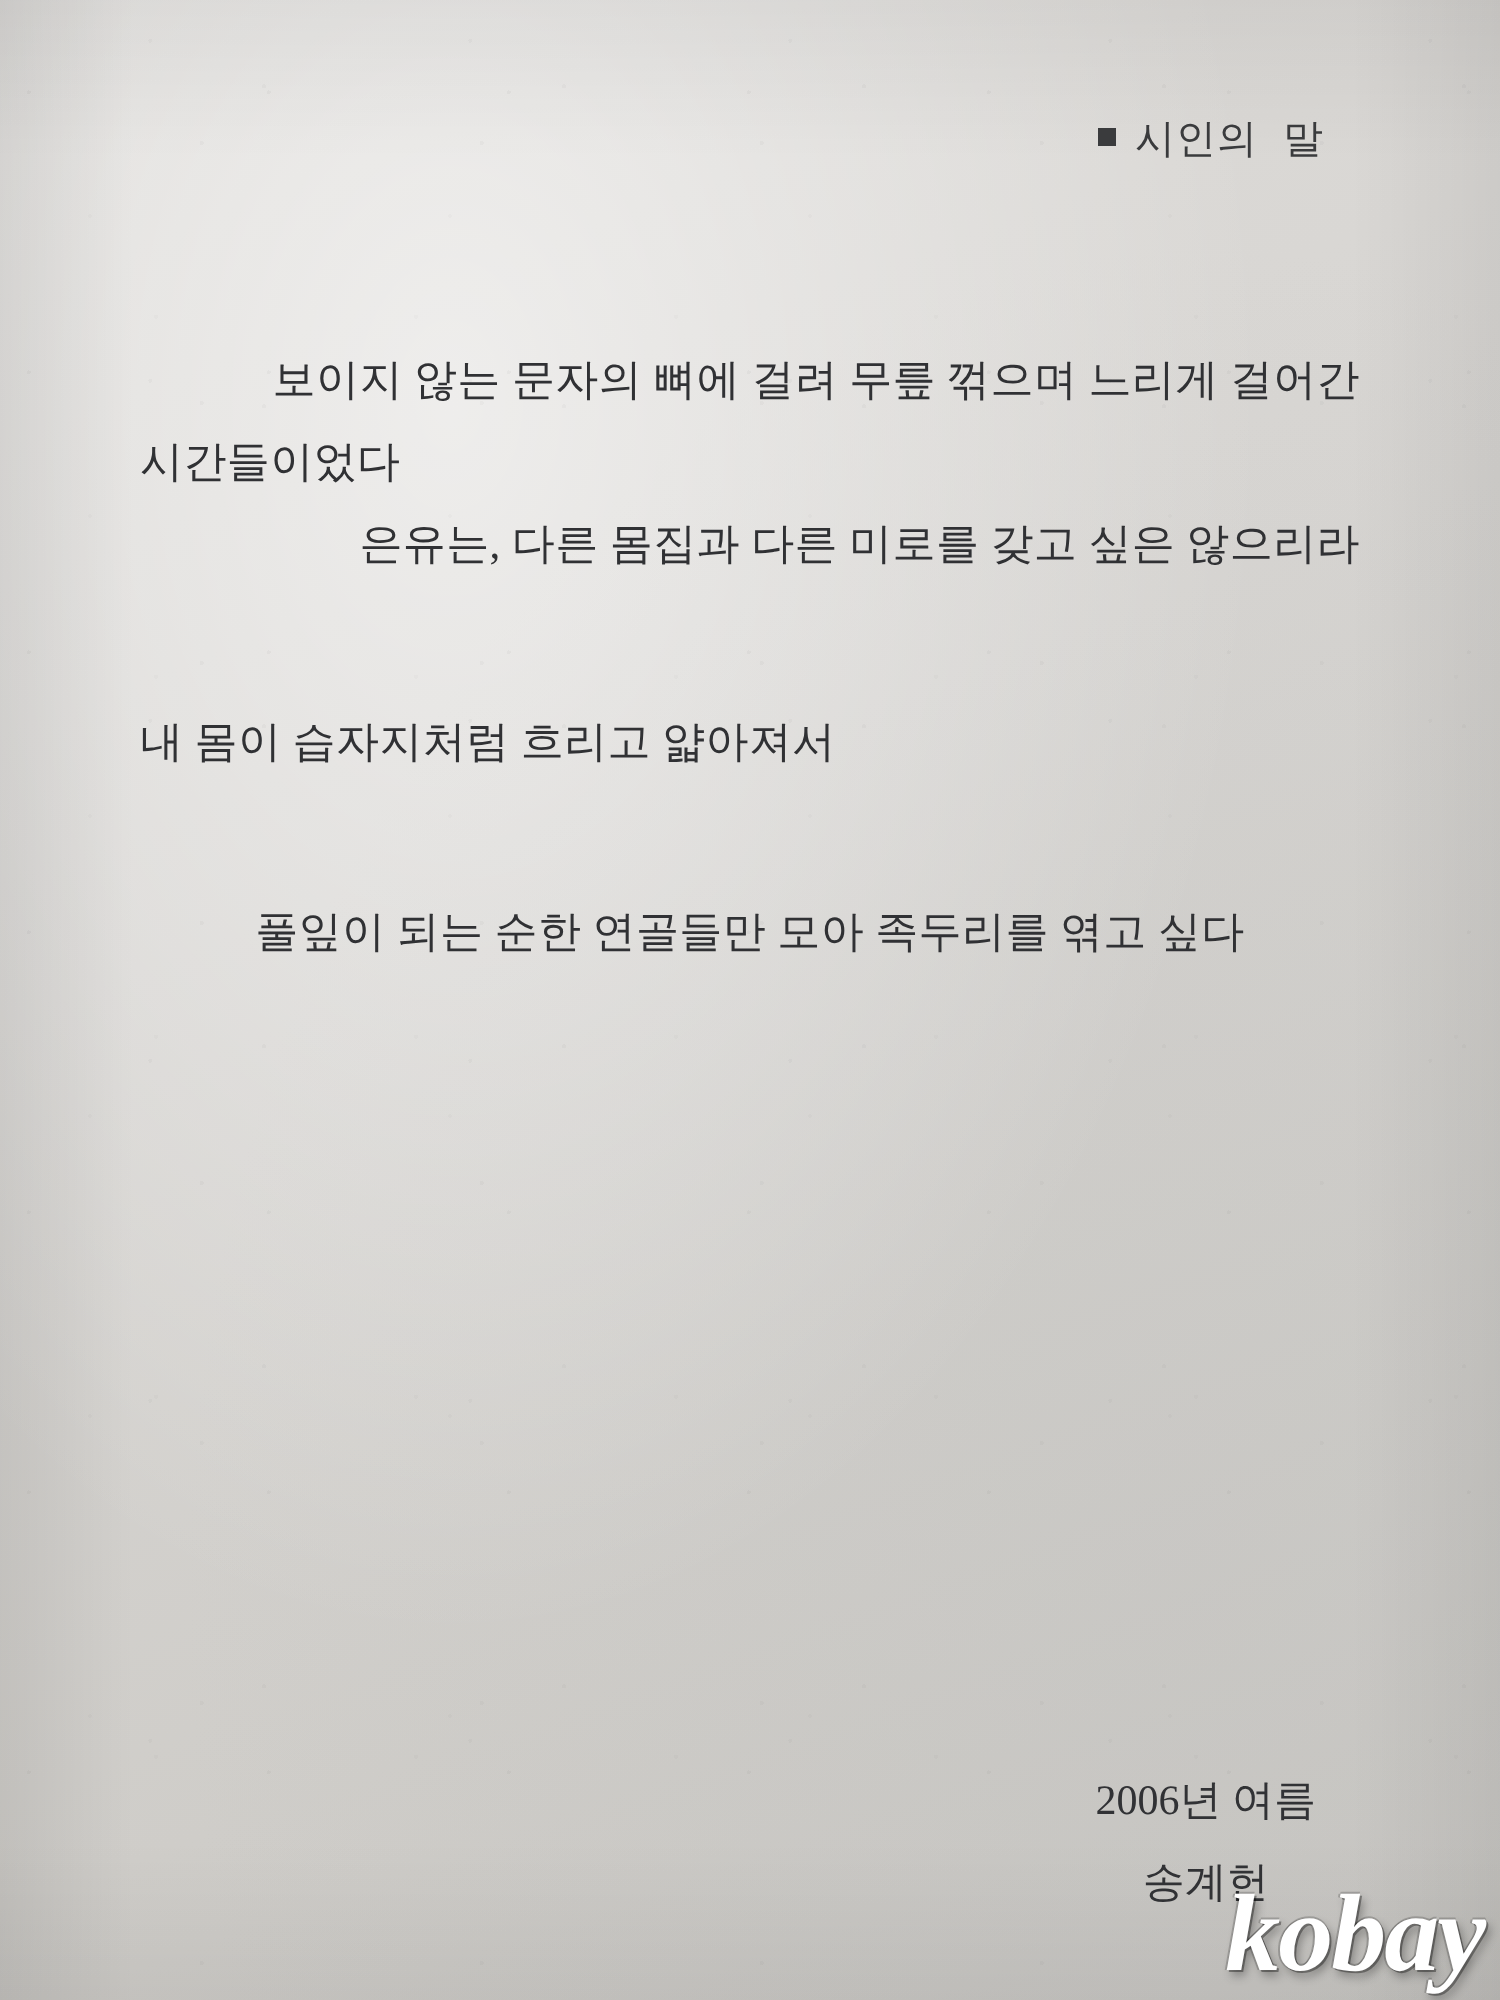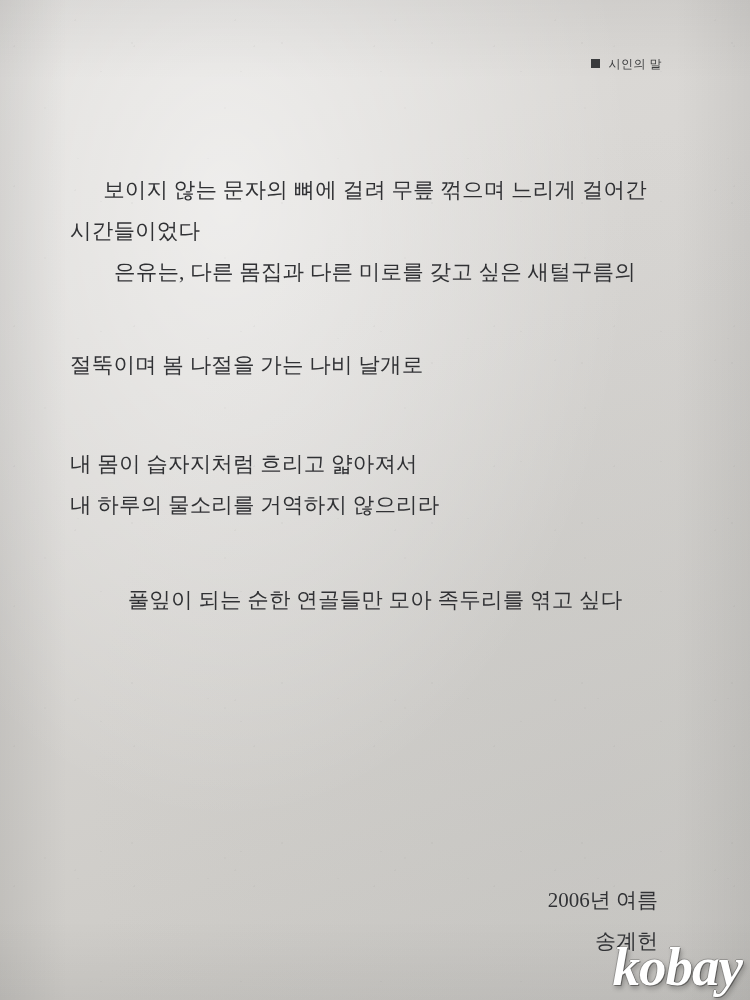--- a/index.html
+++ b/index.html
@@ -60,23 +60,24 @@
   }
 
   
   .section-header {
     position: absolute;
     top: 56px;
     right: 88px;
     display: flex;
     align-items: center;
     gap: 9px;
-    font-size: 12px;
+    font-size: 20px;
     letter-spacing: 0.5px;
     color: #3a3b3d;
+    font-family: Liberation Mono, monospace;
   }
   .header-mark {
     display: inline-block;
     width: 9px;
     height: 9px;
     background: #3a3b3d;
     margin-bottom: 2px;
   }
 
   .poem {
@@ -94,32 +95,32 @@
   }
 
   .line {
     font-size: 21.5px;
     line-height: 41px;
     color: #303134;
     white-space: pre;
     letter-spacing: 0.2px;
   }
   .line.right { text-align: left; }
-  .line.left  { text-align: center; }
+  .line.left  { text-align: right; }
   .line.center{ text-align: center; }
 
   .stanza-1 { margin-bottom: 52px; }
   .stanza-2 { margin-bottom: 58px; }
   .stanza-3 { margin-bottom: 54px; margin-top: 24px; }
 
   .colophon {
     position: absolute;
     right: 92px;
     top: 880px;
-    text-align: right;
+    text-align: center;
     font-size: 21px;
     line-height: 41px;
     color: #313235;
     margin-left: 26px;
   }
 
   
   .watermark {
     position: absolute;
     right: 8px;
@@ -148,30 +149,28 @@
     <div class="section-header">
       <span class="header-mark"></span>
       <span>시인의 말</span>
     </div>
 
     <div class="poem">
 
       <div class="stanza stanza-1">
         <div class="line left">보이지 않는 문자의 뼈에 걸려 무릎 꺾으며 느리게 걸어간</div>
         <div class="line right">시간들이었다</div>
-        <div class="line left">은유는, 다른 몸집과 다른 미로를 갖고 싶은 새털구름의</div>
+        <div class="line left">은유는, 다른 몸집과 다른 미로를 갖고 싶은 않으리라</div>
       </div>
 
       <div class="stanza stanza-2">
-        <div class="line right">절뚝이며 봄 나절을 가는 나비 날개로</div>
       </div>
 
       <div class="stanza stanza-3">
         <div class="line right">내 몸이 습자지처럼 흐리고 얇아져서</div>
-        <div class="line right">내 하루의 물소리를 거역하지 않으리라</div>
       </div>
 
       <div class="stanza stanza-4">
         <div class="line center">풀잎이 되는 순한 연골들만 모아 족두리를 엮고 싶다</div>
       </div>
 
     </div>
 
     <div class="colophon">
       <div>2006년 여름</div>

